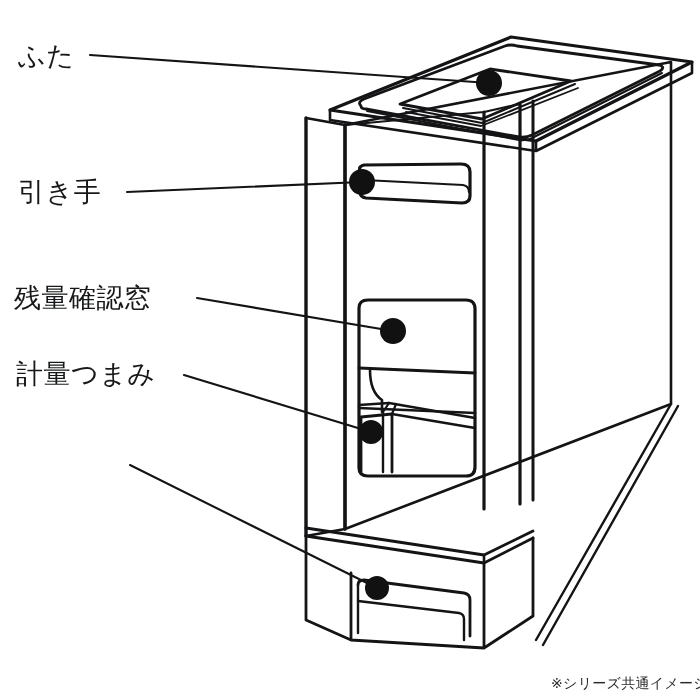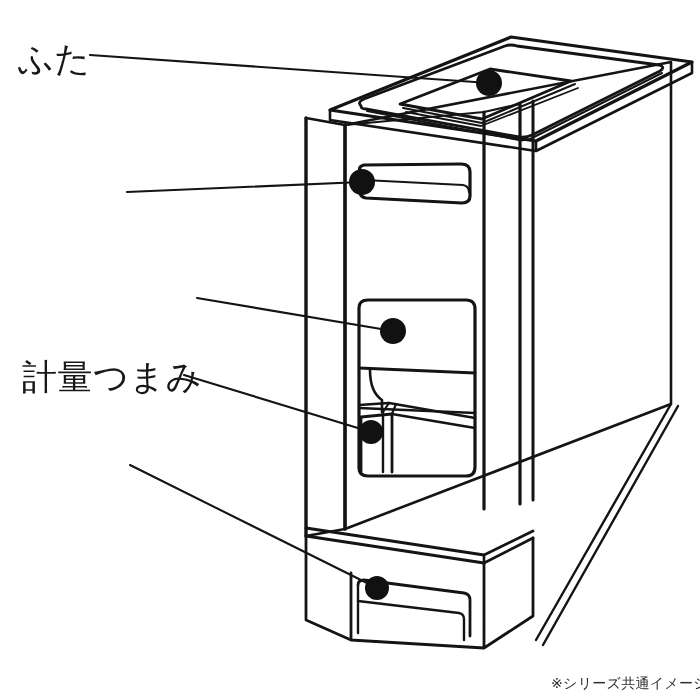--- a/index.html
+++ b/index.html
@@ -23,39 +23,39 @@
   #figure svg {
     position: absolute;
     left: 0;
     top: 0;
     width: 700px;
     height: 700px;
   }
   .label {
     position: absolute;
     color: #17181a;
-    font-size: 35px;
+    font-size: 27px;
     line-height: 1;
     letter-spacing: 0.5px;
     white-space: nowrap;
     font-family: "DejaVu Sans", "Liberation Sans", sans-serif;
   }
   .footnote {
     position: absolute;
     color: #2a2b2d;
     font-size: 14px;
     line-height: 1;
     white-space: nowrap;
     letter-spacing: 0.3px;
     font-family: "DejaVu Sans", "Liberation Sans", sans-serif;
   }
   .lbl-futa      { left: 18px;  top: 42px;  }
   .lbl-hikite    { left: 18px;  top: 178px; }
   .lbl-window    { left: 14px;  top: 284px; }
-  .lbl-knob      { left: 22px;  top: 360px; }
+  .lbl-knob      { left: 16px;  top: 360px; }
   .lbl-tray      { left: 18px;  top: 456px; }
   .note-series   { left: 551px; top: 676px; }
 </style>
 </head>
 <body>
 
 <div id="figure">
 
   <svg viewBox="0 0 700 700" xmlns="http://www.w3.org/2000/svg">
 
@@ -137,20 +137,22 @@
       <circle cx="489" cy="83" r="13"></circle>
       <circle cx="362" cy="182" r="13"></circle>
       <circle cx="393" cy="331" r="13"></circle>
       <circle cx="371" cy="432" r="12"></circle>
       <circle cx="377" cy="588" r="12"></circle>
     </g>
   </svg>
 
   <div class="label lbl-futa">ふた</div>
 
+  <div class="label lbl-hikite">引き手</div>
 
+  <div class="label lbl-window">残量確認窓</div>
 
   <div class="label lbl-knob">計量つまみ</div>
 
 
   <div class="footnote note-series">※シリーズ共通イメージ</div>
 
 </div>
 
 </body></html>

